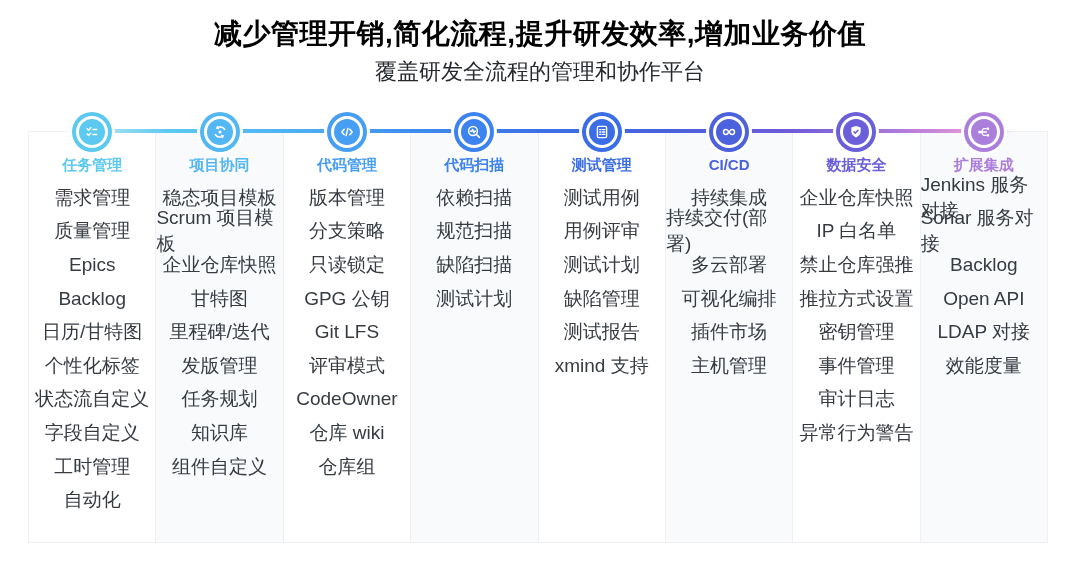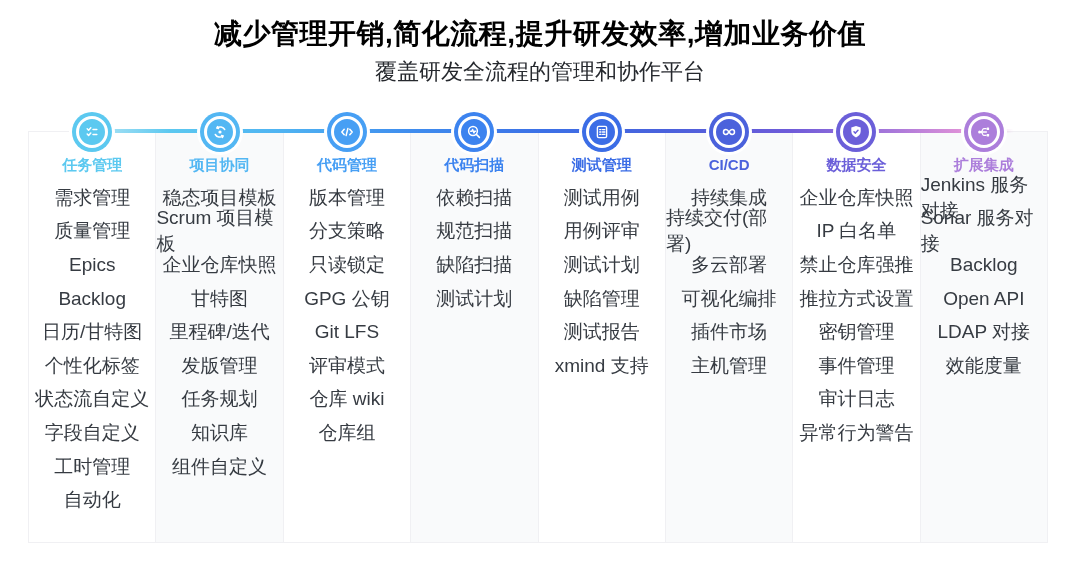--- a/index.html
+++ b/index.html
@@ -134,20 +134,21 @@
         </div>
       <div class="card-title">代码管理</div>
       <ul class="items">
 
       <li>版本管理</li>
           <li>分支策略</li>
           <li>只读锁定</li>
           <li>GPG 公钥</li>
           <li>Git LFS</li>
           <li>评审模式</li>
+          <li>CodeOwner</li>
           <li>仓库 wiki</li>
           <li>仓库组</li>
         </ul>
     </div>
 
     <div class="card" style="--c: #3c83ef;">
       <div class="badge">
           <div class="badge-inner">
         <svg width="16" height="16" viewBox="0 0 16 16" fill="none" stroke="#fff" stroke-width="1.5" stroke-linecap="round" stroke-linejoin="round">
           <circle cx="7" cy="7" r="4.4"></circle>

